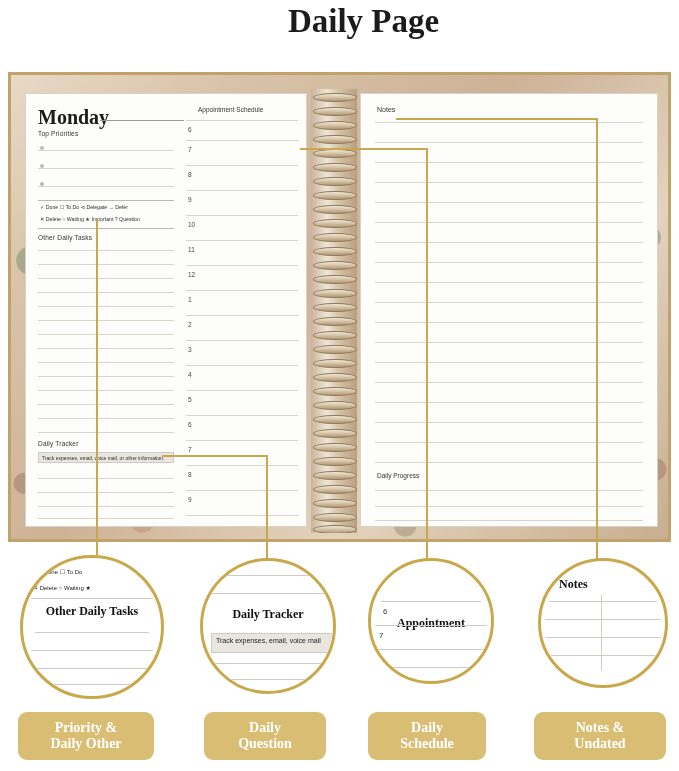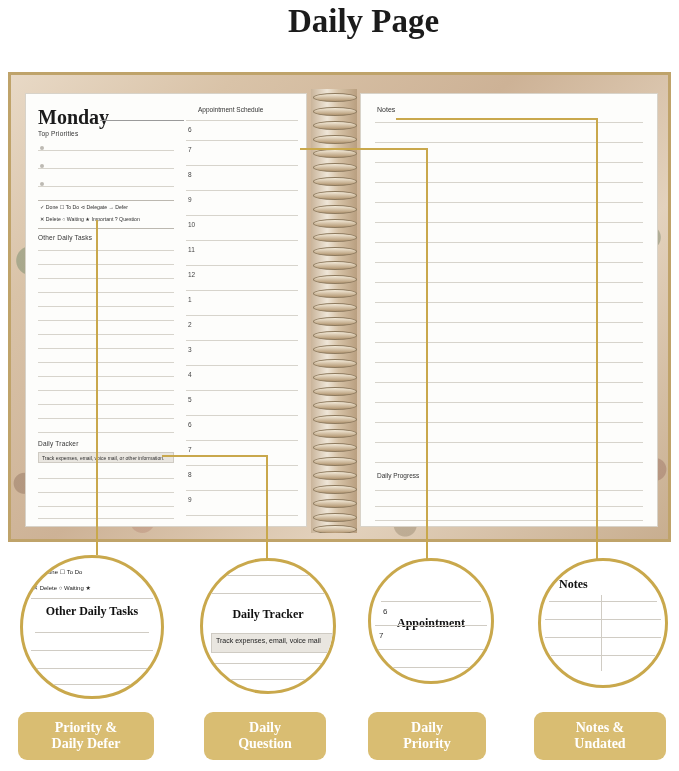--- a/index.html
+++ b/index.html
@@ -441,35 +441,35 @@
   <div class="circle-line" style="left:8px; top:40px; width:108px;"></div>
   <div class="circle-line" style="left:4px; top:58px; width:116px;"></div>
   <div class="circle-line" style="left:4px; top:76px; width:116px;"></div>
   <div class="circle-line" style="left:10px; top:94px; width:104px;"></div>
   <div style="position:absolute; left:60px; top:34px; width:1px; height:76px; background:#d0ccc4;"></div>
 </div>
 
 <div class="tag" style="left:18px; top:712px; width:136px; height:48px;">
   <div>
     <div>Priority &amp;</div>
-    <div>Daily Defer</div>
+    <div>Daily Other</div>
   </div>
 </div>
 
 <div class="tag" style="left:204px; top:712px; width:122px; height:48px;">
   <div>
     <div>Daily</div>
     <div>Question</div>
   </div>
 </div>
 
 <div class="tag" style="left:368px; top:712px; width:118px; height:48px;">
   <div>
     <div>Daily</div>
-    <div>Priority</div>
+    <div>Schedule</div>
   </div>
 </div>
 
 <div class="tag" style="left:534px; top:712px; width:132px; height:48px;">
   <div>
     <div>Notes &amp;</div>
     <div>Undated</div>
   </div>
 </div>
 

